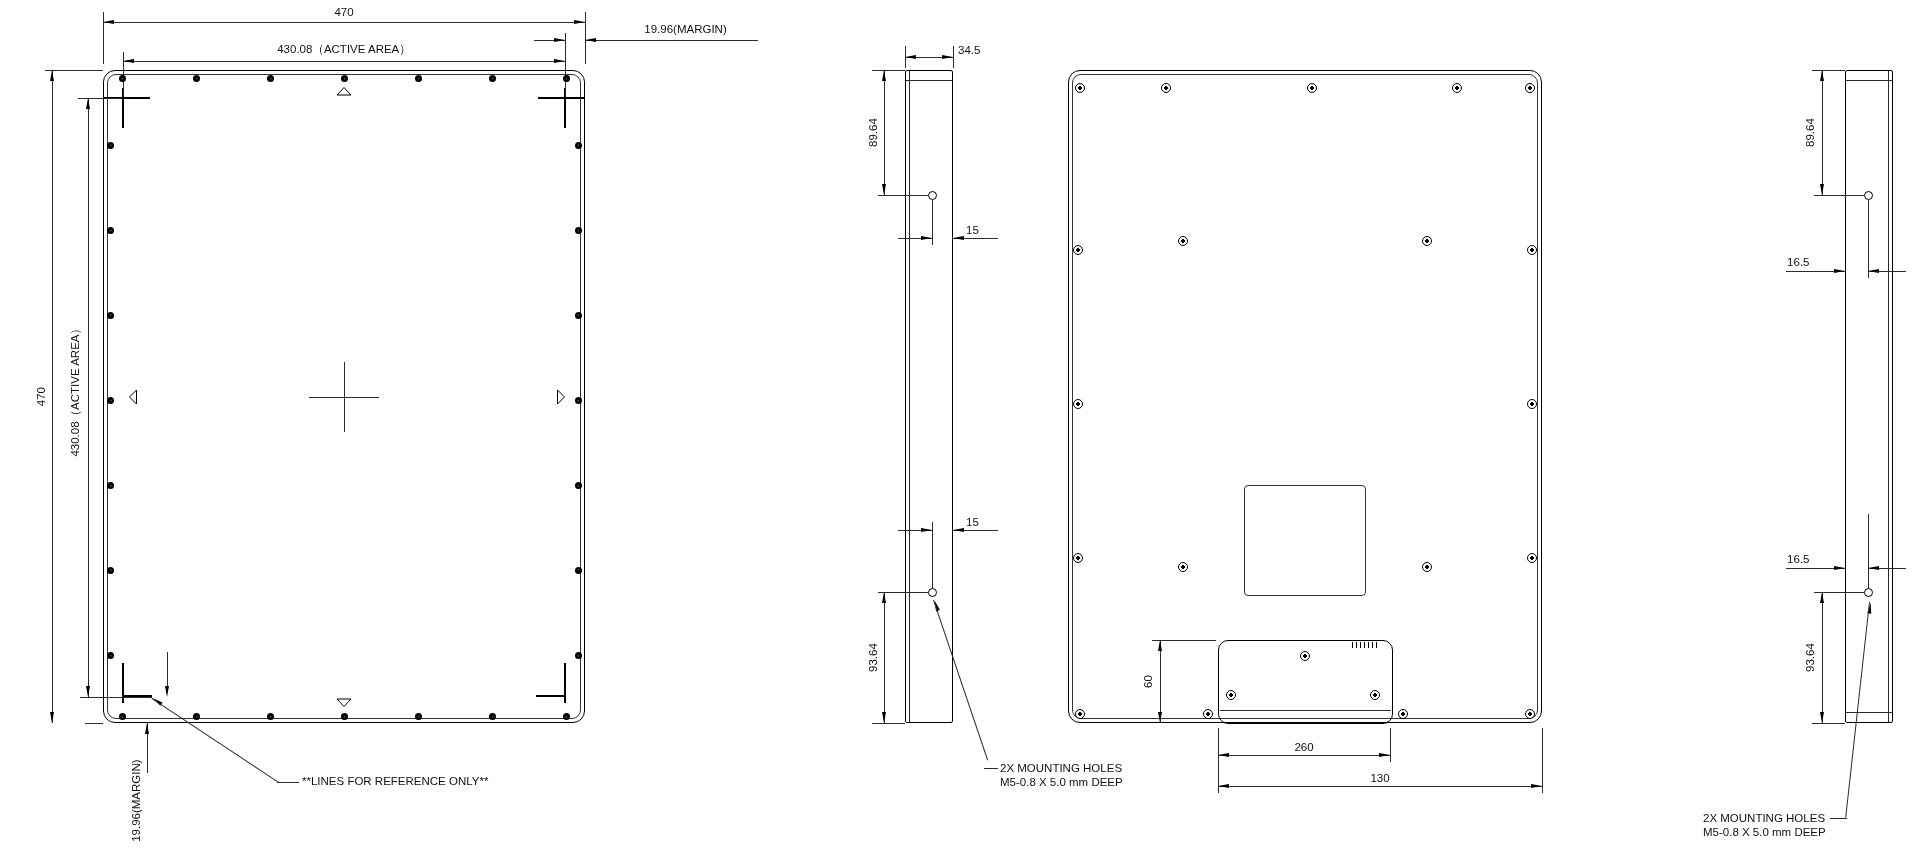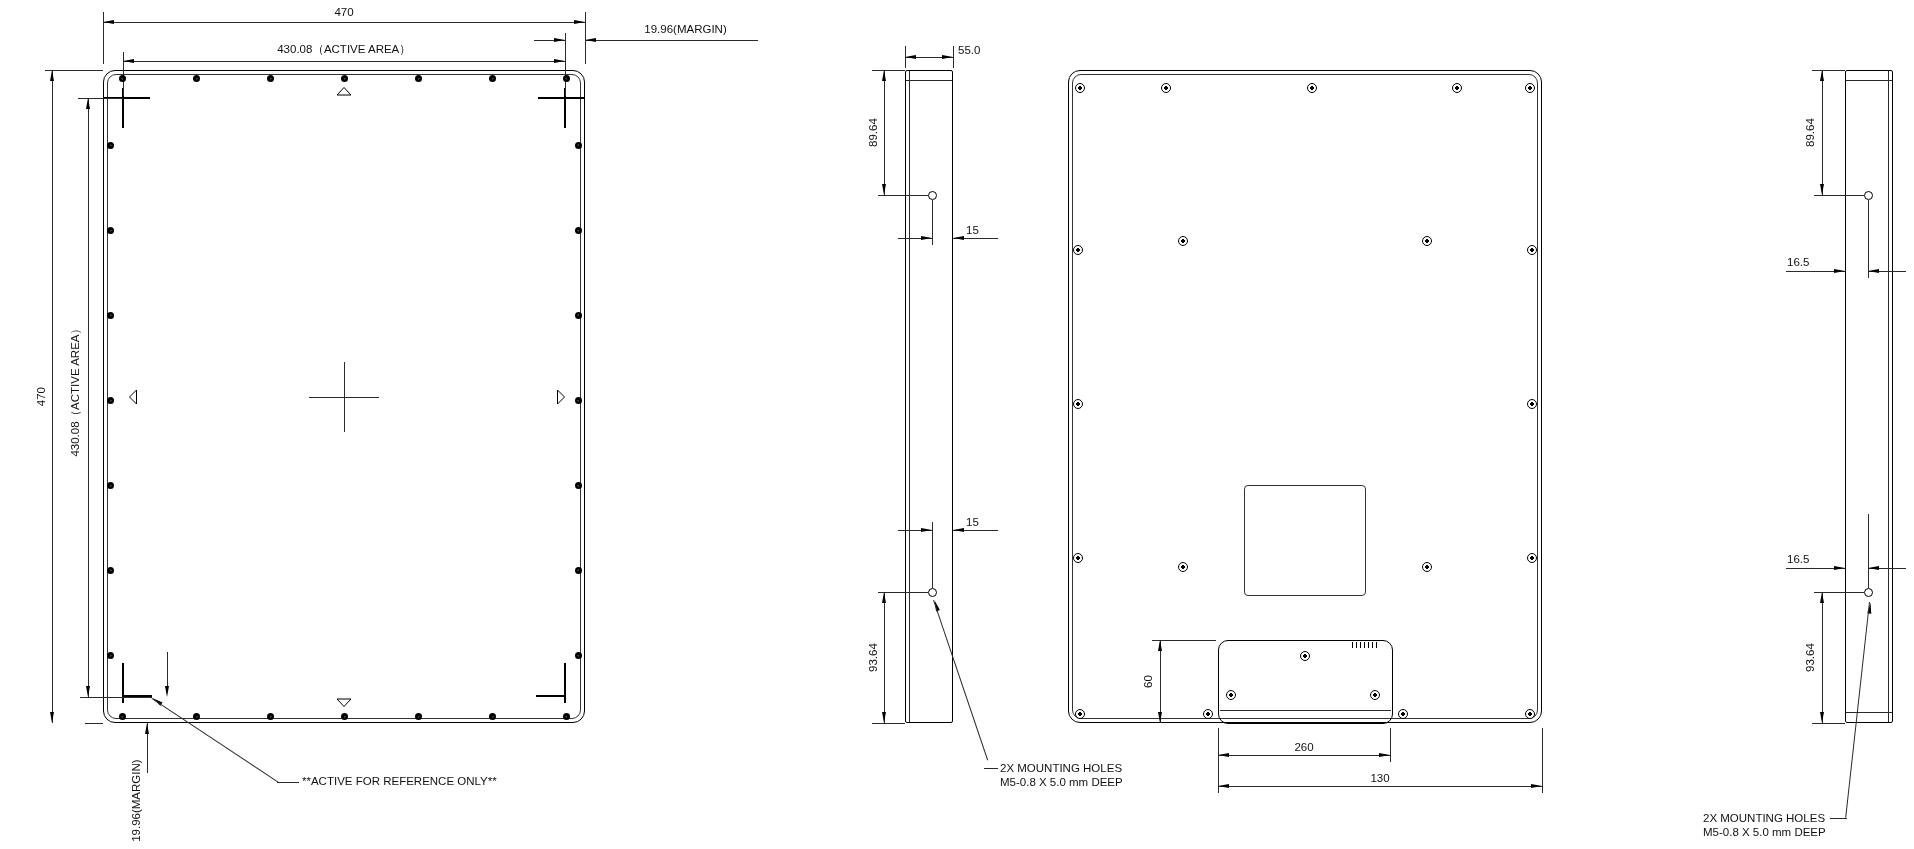--- a/index.html
+++ b/index.html
@@ -102,21 +102,21 @@
 
   <div class="vl" style="left:167px;top:652px;height:34px;"></div>
   <div class="ah d" style="left:167px;top:697px;"></div>
   <div class="vl" style="left:147px;top:723px;height:50px;"></div>
   <div class="ah u" style="left:147px;top:723px;"></div>
   <div class="tx vtx" style="left:91px;top:794px;width:92px;">19.96(MARGIN)</div>
 
   <div class="ah l" style="left:152px;top:698px;transform:rotate(33.5deg);"></div>
   <div class="hl" style="left:152px;top:698px;width:152px;transform:rotate(33.5deg);transform-origin:0 0;"></div>
   <div class="hl" style="left:277px;top:782px;width:22px;"></div>
-  <div class="tx" style="left:302px;top:775px;">**ACTIVE FOR REFERENCE ONLY**</div>
+  <div class="tx" style="left:302px;top:775px;">**LINES FOR REFERENCE ONLY**</div>
 
   <div class="box" style="left:905px;top:70px;width:48px;height:653px;border-radius:2px;"></div>
   <div class="hl" style="left:906px;top:80px;width:46px;"></div>
   <div class="vl" style="left:909px;top:71px;height:651px;"></div>
   <div class="hc" style="left:928px;top:191px;"></div>
   <div class="hc" style="left:928px;top:588px;"></div>
   <div class="hl" style="left:878px;top:195px;width:50px;"></div>
   <div class="hl" style="left:878px;top:592px;width:50px;"></div>
   <div class="vl" style="left:932px;top:200px;height:45px;"></div>
   <div class="vl" style="left:932px;top:522px;height:66px;"></div>
@@ -131,21 +131,21 @@
   <div class="vl" style="left:884px;top:592px;height:131px;"></div>
   <div class="ah u" style="left:884px;top:592px;"></div>
   <div class="ah d" style="left:884px;top:723px;"></div>
   <div class="tx vtx" style="left:839px;top:651px;width:70px;">93.64</div>
 
   <div class="vl" style="left:905px;top:46px;height:22px;"></div>
   <div class="vl" style="left:953px;top:46px;height:22px;"></div>
   <div class="hl" style="left:905px;top:57px;width:48px;"></div>
   <div class="ah l" style="left:905px;top:57px;"></div>
   <div class="ah r" style="left:953px;top:57px;"></div>
-  <div class="tx" style="left:958px;top:44px;">55.0</div>
+  <div class="tx" style="left:958px;top:44px;">34.5</div>
 
   <div class="hl" style="left:898px;top:238px;width:34px;"></div>
   <div class="ah r" style="left:932px;top:238px;"></div>
   <div class="hl" style="left:953px;top:238px;width:45px;"></div>
   <div class="ah l" style="left:953px;top:238px;"></div>
   <div class="tx" style="left:966px;top:224px;">15</div>
 
   <div class="hl" style="left:898px;top:530px;width:34px;"></div>
   <div class="ah r" style="left:932px;top:530px;"></div>
   <div class="hl" style="left:953px;top:530px;width:45px;"></div>

